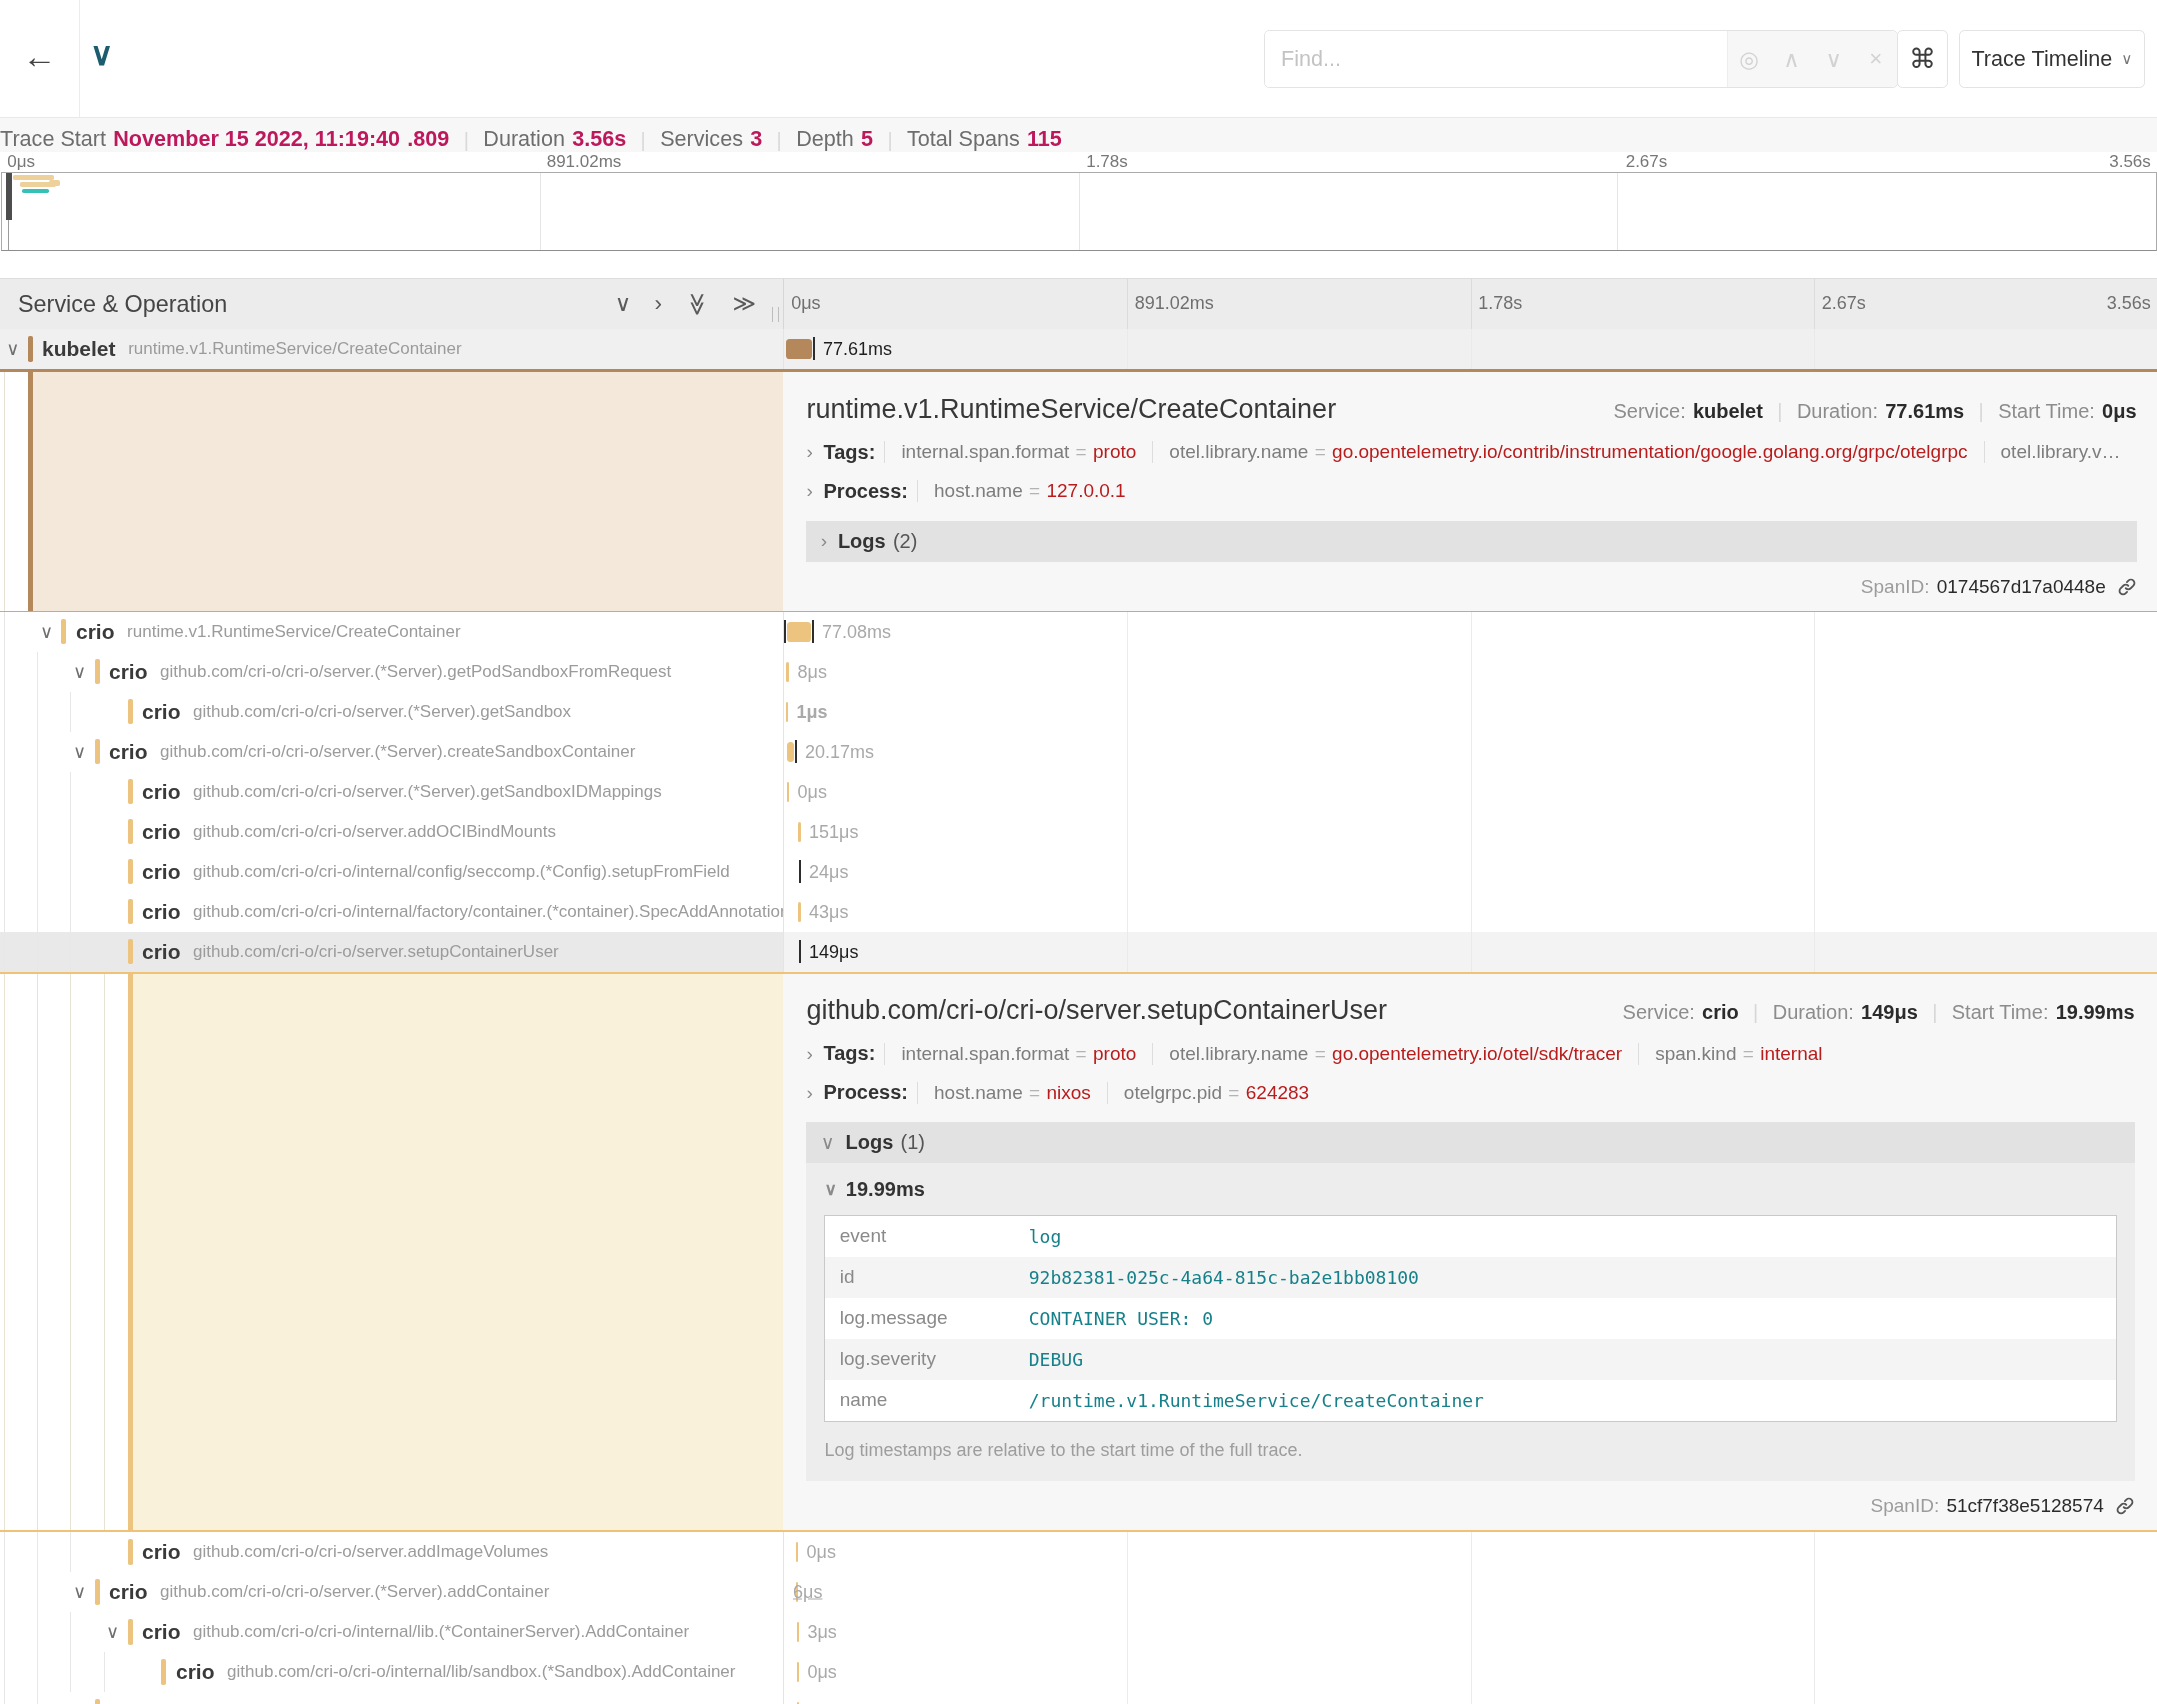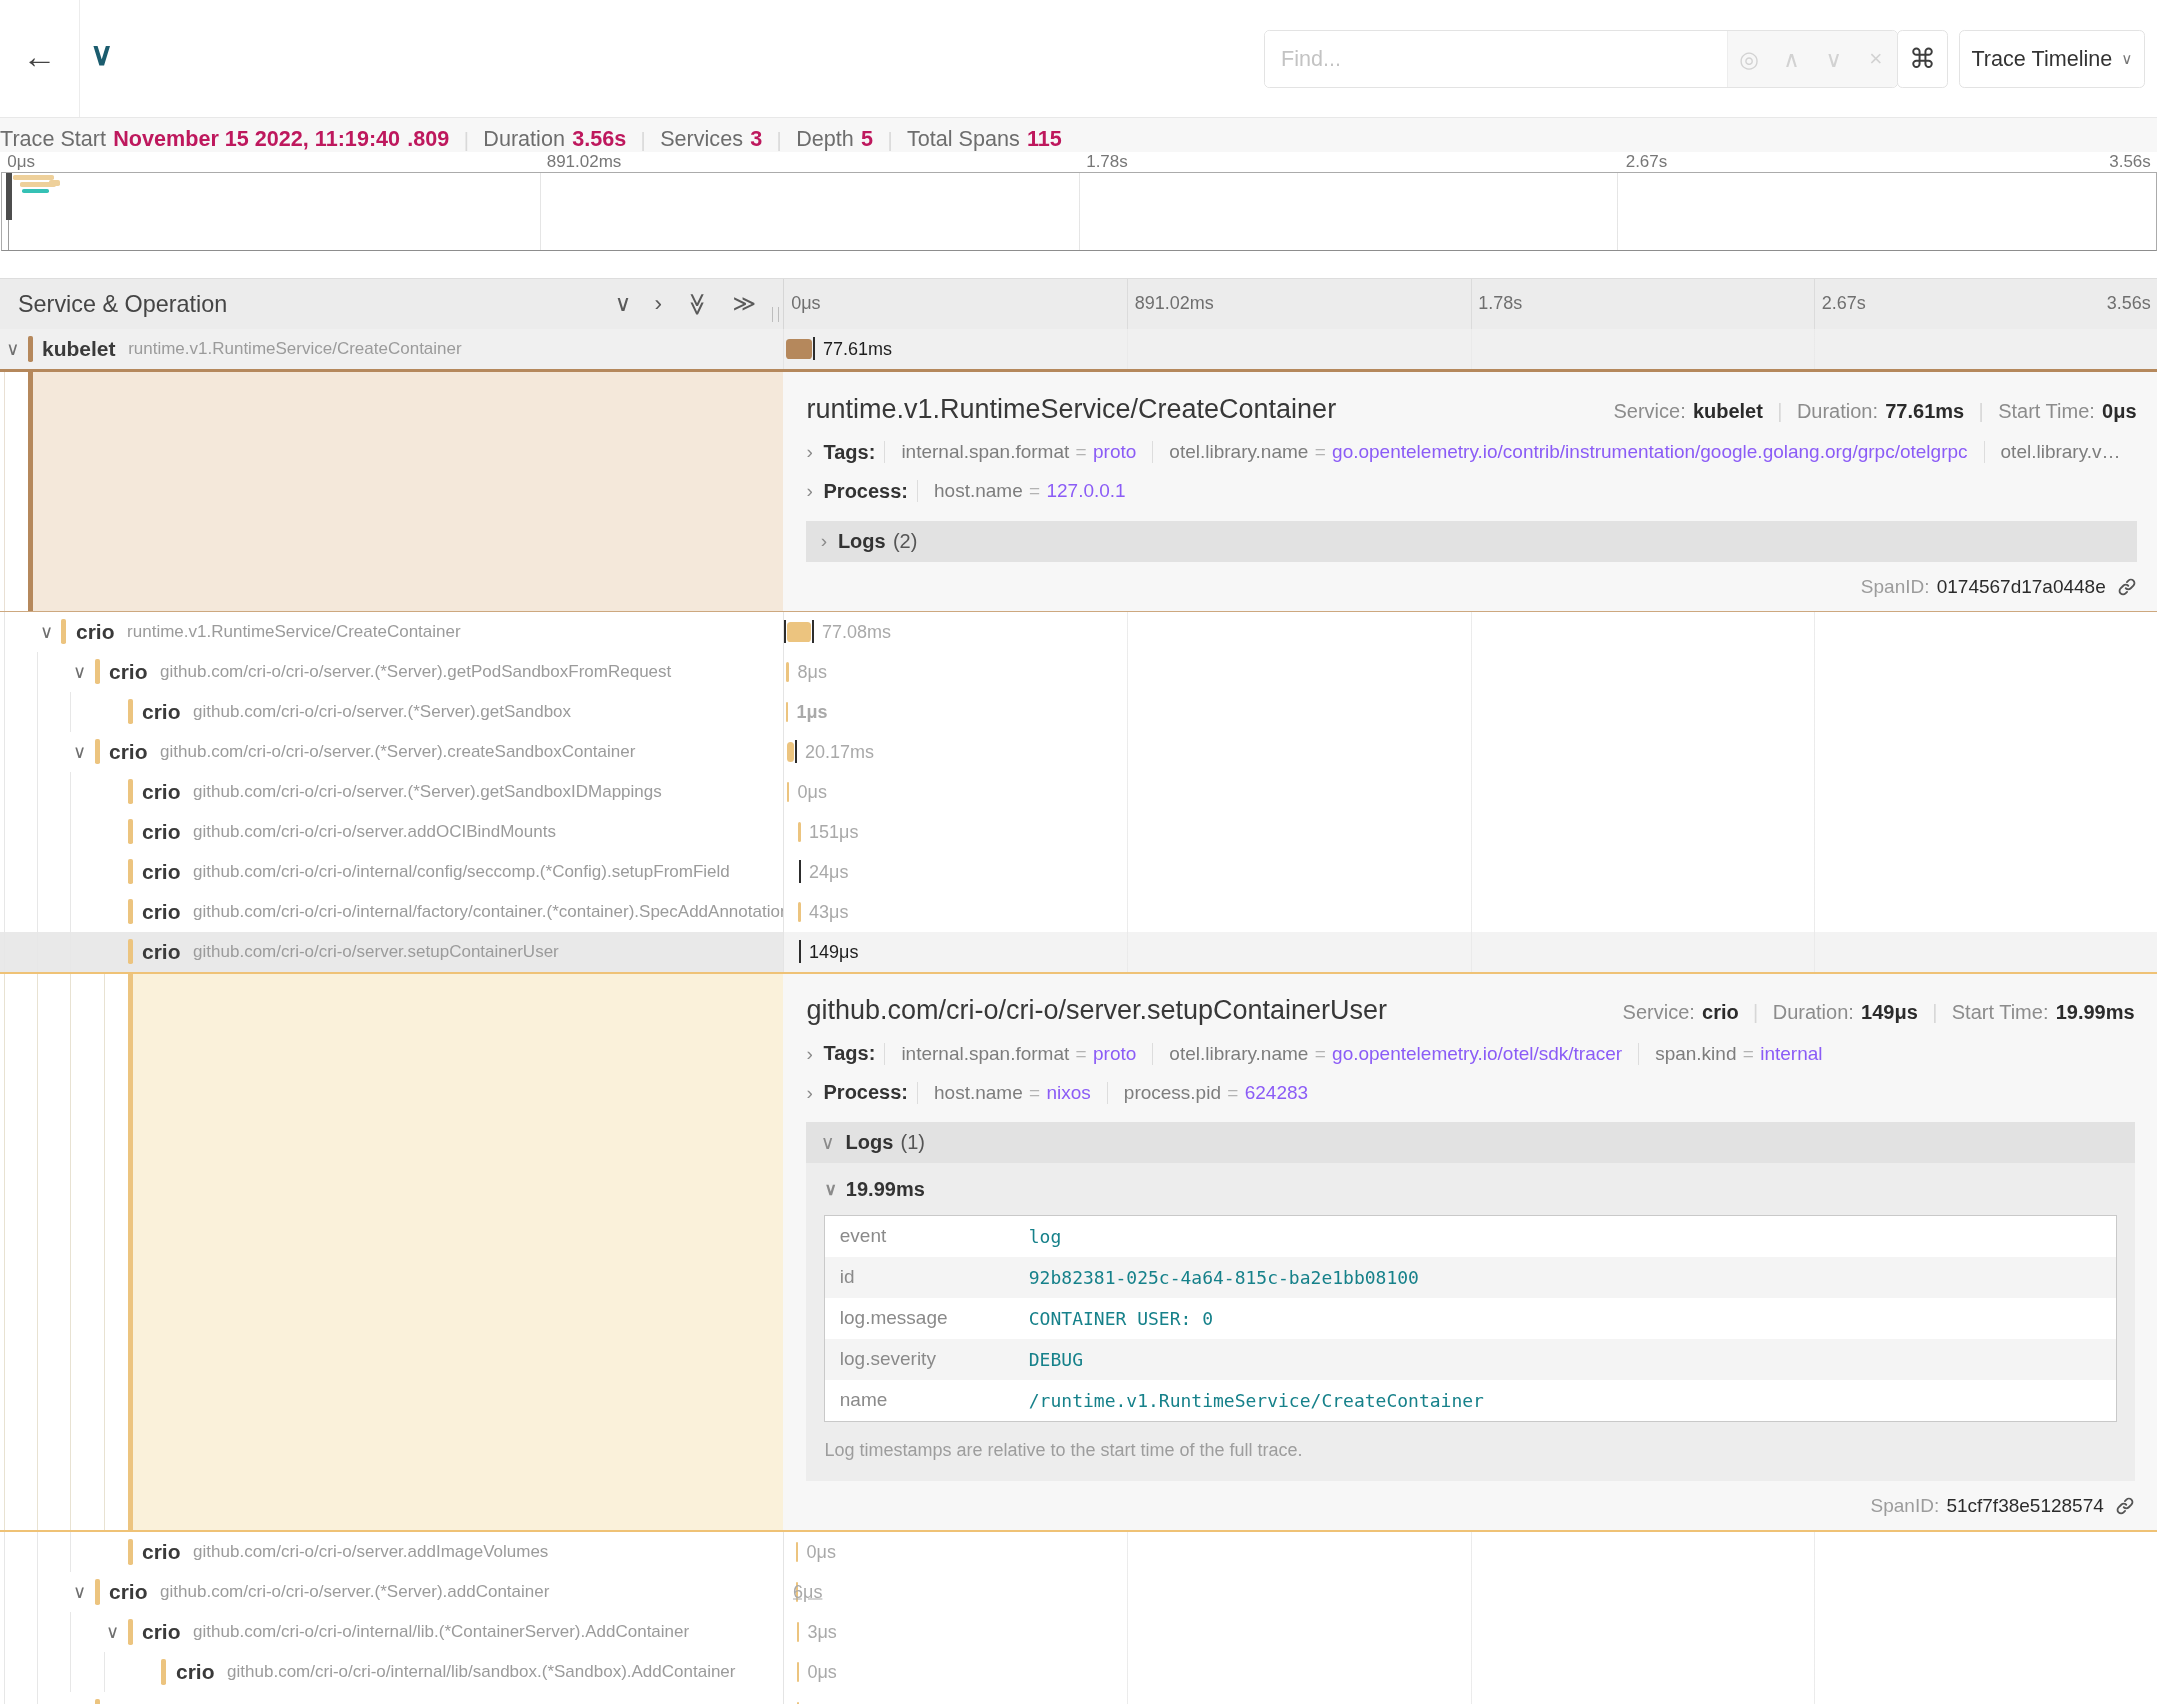--- a/index.html
+++ b/index.html
@@ -81,21 +81,21 @@
   .p-meta{margin-left:auto;display:flex;align-items:baseline;font-size:20px;color:#8c8c8c;white-space:nowrap}
   .p-meta b{color:#2b2b2b;margin-left:7.2px}
   .meta-sep{margin:0 14.4px;color:#d7d7d7}
   .kv-row{display:flex;align-items:center;margin-top:16px;font-size:19px;white-space:nowrap;overflow:hidden;cursor:pointer}
   .kv-chev{color:#8a8a8a;margin-right:10.8px;font-size:19px}
   .kv-label{font-weight:700;color:#333;margin-right:9px;font-size:20px}
   .kv-item{padding:0 16px;border-left:0.9px solid #ddd}
   .kv-item:first-of-type{border-left:none}
   .kv-item .k{color:#7d7d7d}
   .kv-item .eq{color:#b3b3b3;margin:0 6.3px}
-  .kv-item .v{color:#8b5cf6}
+  .kv-item .v{color:#b91c1c}
   .logs-bar{margin-top:18px;height:41px;background:#e2e2e2;display:flex;align-items:center;padding:0 14.4px;font-size:20px;cursor:pointer}
   .logs-bar .kv-label{margin-right:7.2px}
   .count{color:#555;font-weight:400}
   .logs-body{background:#ededed;padding:14.4px 18px 20px}
   .log-time{font-size:20px;font-weight:700;color:#333;display:flex;align-items:center;gap:9px;cursor:pointer}
   .log-time .kv-chev{margin-right:0;font-size:17px}
   .kv-table{margin-top:14.4px;border:0.9px solid #c9c9c9;background:#fff}
   .kv-tr{display:flex;min-height:41px;align-items:center}
   .kv-tr:nth-child(even){background:#f4f4f4}
   .kv-k{width:189px;flex:none;padding-left:14.4px;color:#8a8a8a;font-size:19px}
@@ -432,21 +432,21 @@
             <span class="kv-chev">›</span>
             <span class="kv-label">Tags:</span>
             <span class="kv-item"><span class="k">internal.span.format</span><span class="eq">=</span><span class="v">proto</span></span>
             <span class="kv-item"><span class="k">otel.library.name</span><span class="eq">=</span><span class="v">go.opentelemetry.io/otel/sdk/tracer</span></span>
             <span class="kv-item"><span class="k">span.kind</span><span class="eq">=</span><span class="v">internal</span></span>
           </div>
           <div class="kv-row">
             <span class="kv-chev">›</span>
             <span class="kv-label">Process:</span>
             <span class="kv-item"><span class="k">host.name</span><span class="eq">=</span><span class="v">nixos</span></span>
-            <span class="kv-item"><span class="k">process.pid</span><span class="eq">=</span><span class="v">624283</span></span>
+            <span class="kv-item"><span class="k">otelgrpc.pid</span><span class="eq">=</span><span class="v">624283</span></span>
           </div>
           <div class="logs-bar">
             <span class="kv-chev">∨</span>
             <span class="kv-label">Logs</span>
             <span class="count">(1)</span>
           </div>
           <div class="logs-body">
             <div class="log-time">
               <span class="kv-chev">∨</span>
               <span>19.99ms</span>

